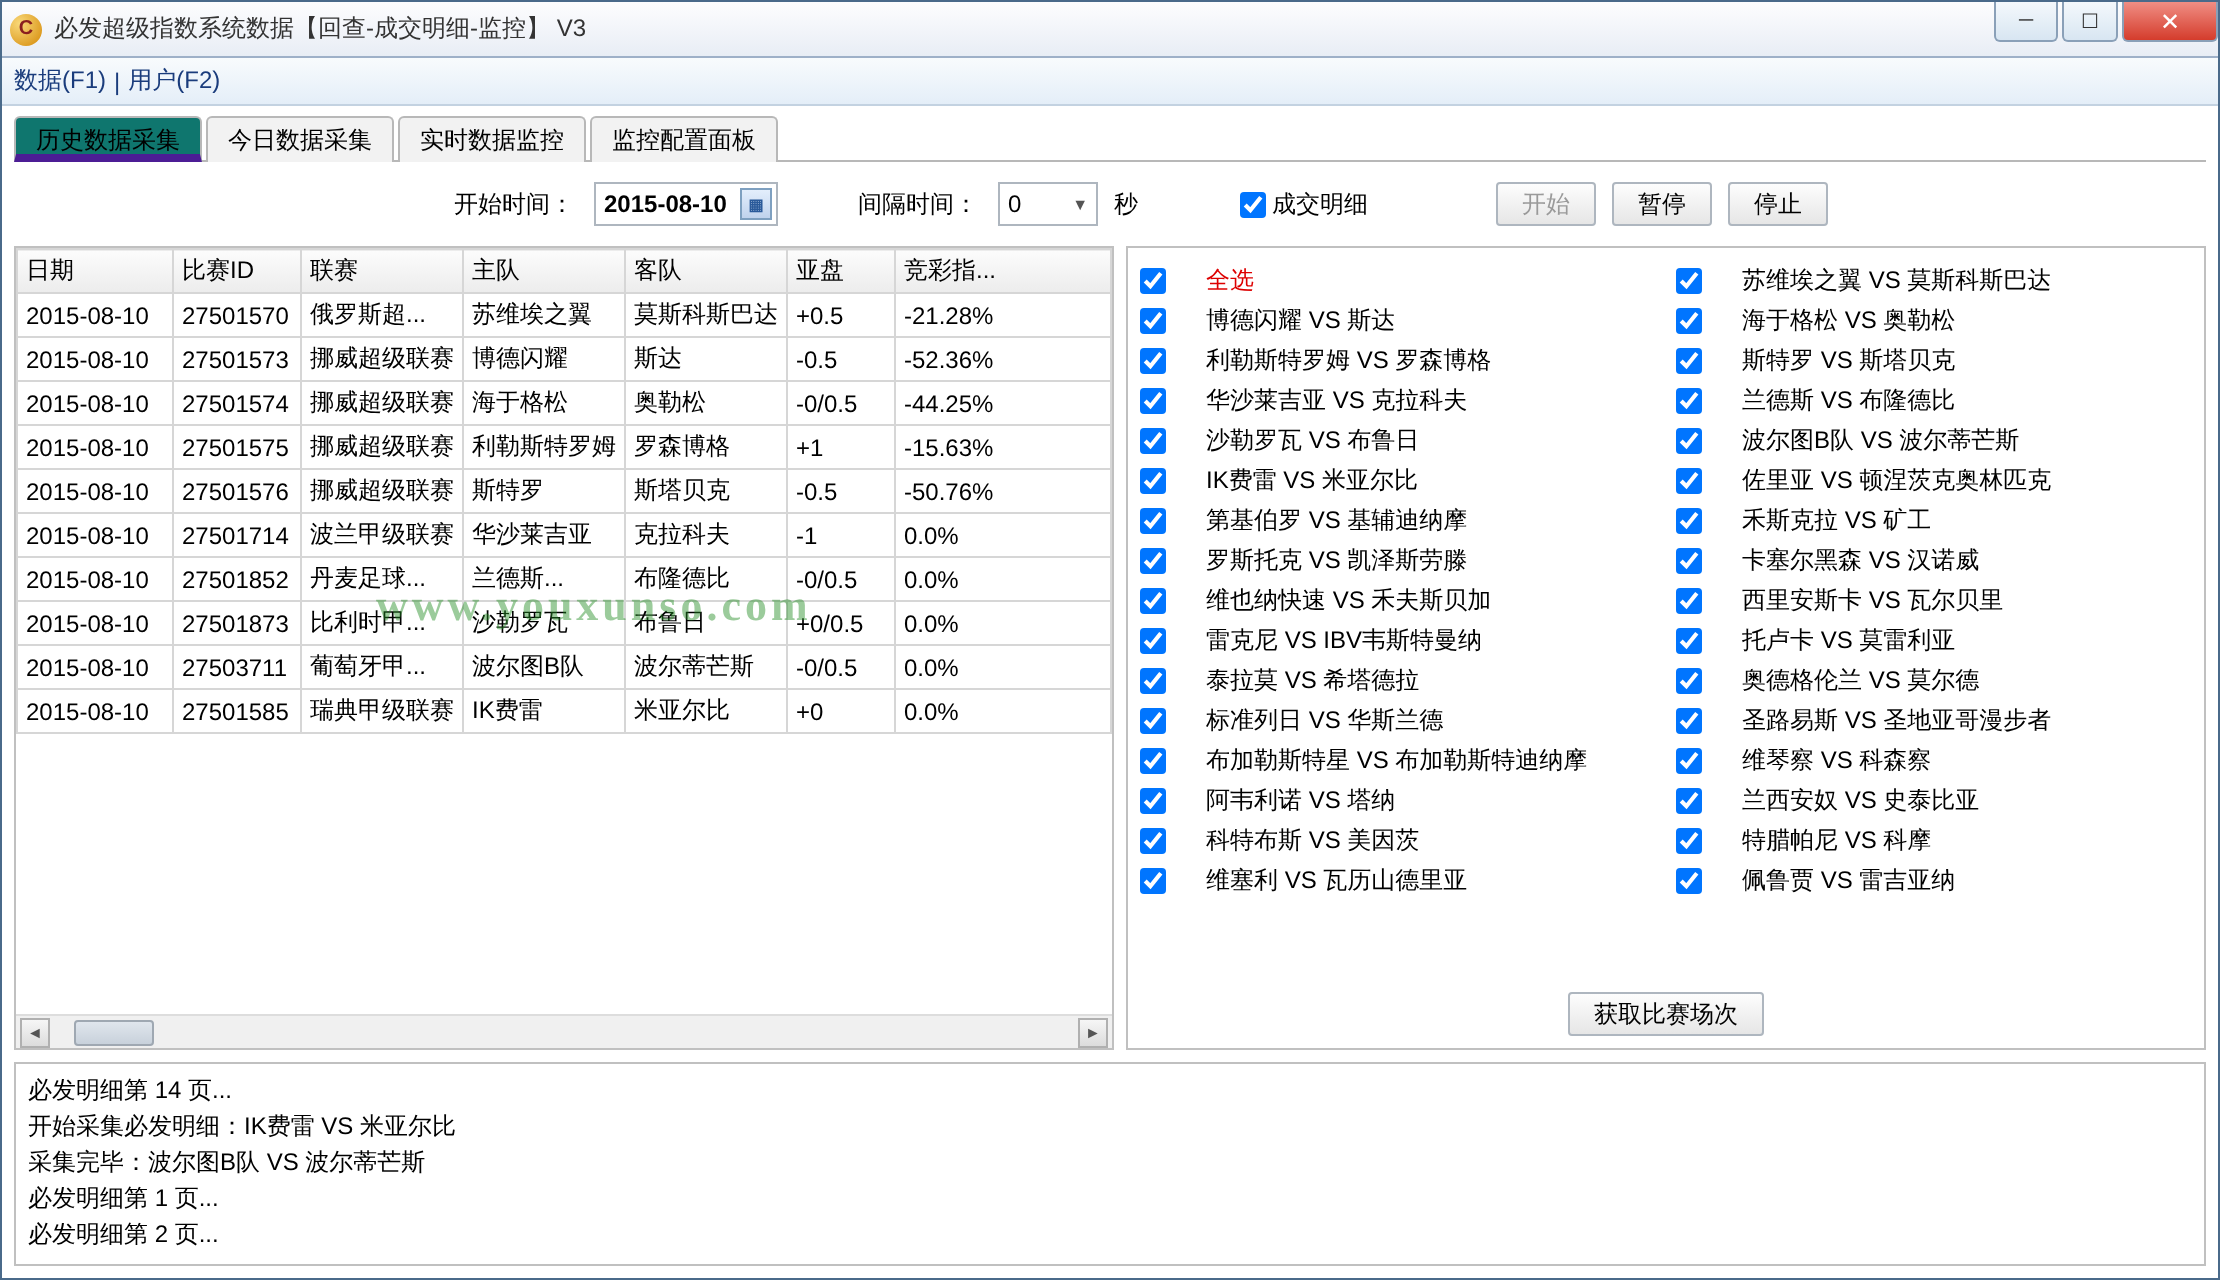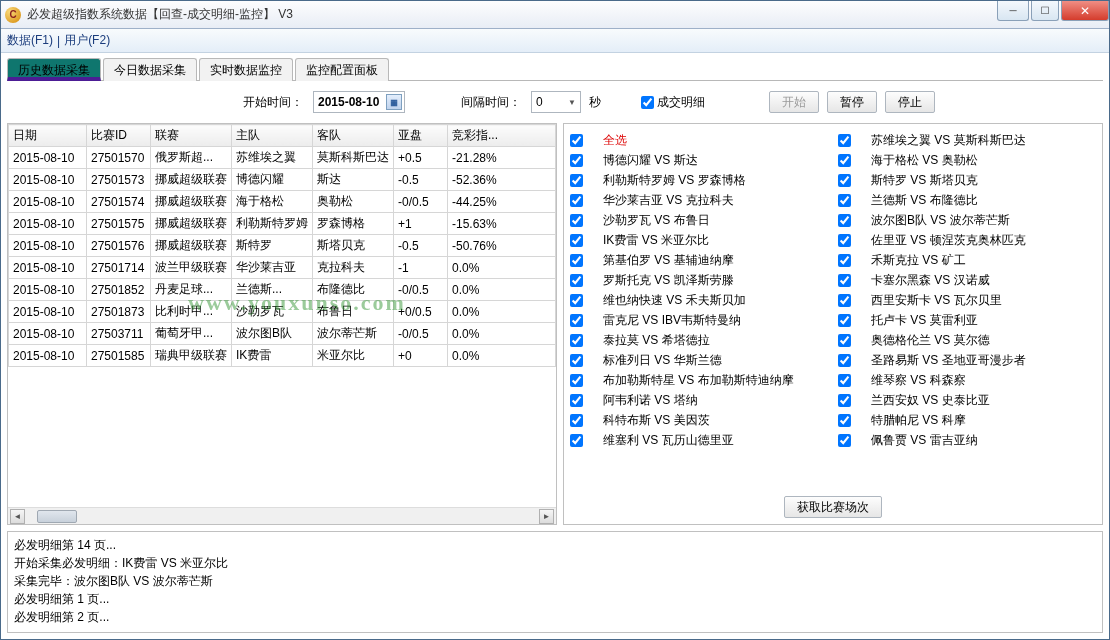--- a/index.html
+++ b/index.html
@@ -12,29 +12,29 @@
 .win-btn { width: 32px; height: 20px; border: 1px solid #8aa0b8; border-top:none; background: linear-gradient(#f4f8fc,#d8e6f2); display:flex; align-items:center; justify-content:center; font-size:10px; color:#333; border-radius:0 0 3px 3px; margin-left:2px;}
 .win-btn.max { width: 28px; }
 .win-btn.close { width: 48px; background: linear-gradient(#f08e84,#d43c2c); color:#fff; font-size:12px;}
 .menubar { height: 24px; background: linear-gradient(#f8fbfd,#e4eef8); border-bottom: 1px solid #c3d2e1; display: flex; align-items: center; padding: 0 6px; color: #1a3c7c; }
 .menubar span { margin-right: 4px; cursor: default; }
 .content { flex: 1; display: flex; flex-direction: column; padding: 4px 6px 6px; overflow: hidden; }
 .tabs { display: flex; border-bottom: 1px solid #b8b8b8; height: 24px; }
 .tab { padding: 3px 10px; border: 1px solid #b8b8b8; border-bottom: none; background: #f2f2f2; margin-right: 2px; border-radius: 3px 3px 0 0; font-size:12px; position:relative; top:1px;}
 .tab.active { background: #0f766e; border-bottom: 4px solid #4c1d95; }
 .toolbar { display: flex; align-items: center; gap: 8px; padding: 10px 4px 10px 220px; }
-.toolbar label { margin-right: 2px; margin-left: 16px; }
+.toolbar label { margin-right: 2px; }
 .date-input, .num-input, .btn { height: 22px; border: 1px solid #aeb6bf; background: #fff; padding: 0 4px; display:flex; align-items:center; font-size:12px;}
 .date-input { width: 92px; font-weight: bold; position:relative;}
 .date-input .cal { position:absolute; right:2px; top:2px; width:16px;height:16px; background:linear-gradient(#e3eefc,#c0d3ed); border:1px solid #7ea0c0; display:flex;align-items:center;justify-content:center; font-size:8px; color:#2a5a9a;}
 .num-input { width: 50px; }
 .num-input .arrow { margin-left:auto; font-size:8px; color:#555;}
 .btn { background: linear-gradient(#fdfdfd,#e6e6e6); padding: 0 12px; border-radius:2px; cursor:default;}
 .btn.disabled { color:#9a9a9a; }
-.check-wrap { display:flex; align-items:center; gap:3px;}
+.check-wrap { display:flex; align-items:center; gap:3px;margin-left:11px;}
 input[type="checkbox"] { width:13px; height:13px;}
 .main-area { flex: 1; display: flex; gap: 6px; overflow: hidden; }
 .left-panel, .right-panel { border: 1px solid #c0c0c0; overflow:hidden; display:flex; flex-direction:column;}
 .left-panel { width: 550px; }
 .right-panel { flex: 1; }
 .data-table { flex:1; overflow:hidden; position:relative;}
 table { border-collapse: collapse; width: 100%; font-size:12px;}
 th, td { border: 0.5px solid #d6d6d6; padding: 2px 4px; text-align: left; height: 20px; white-space:nowrap; overflow:hidden;}
 th { background: linear-gradient(#fcfcfc,#ececec); font-weight:normal;}
 .left-scroll { height: 17px; background:#f0f0f0; border-top:1px solid #ddd; display:flex; align-items:center; padding:0 2px;}

